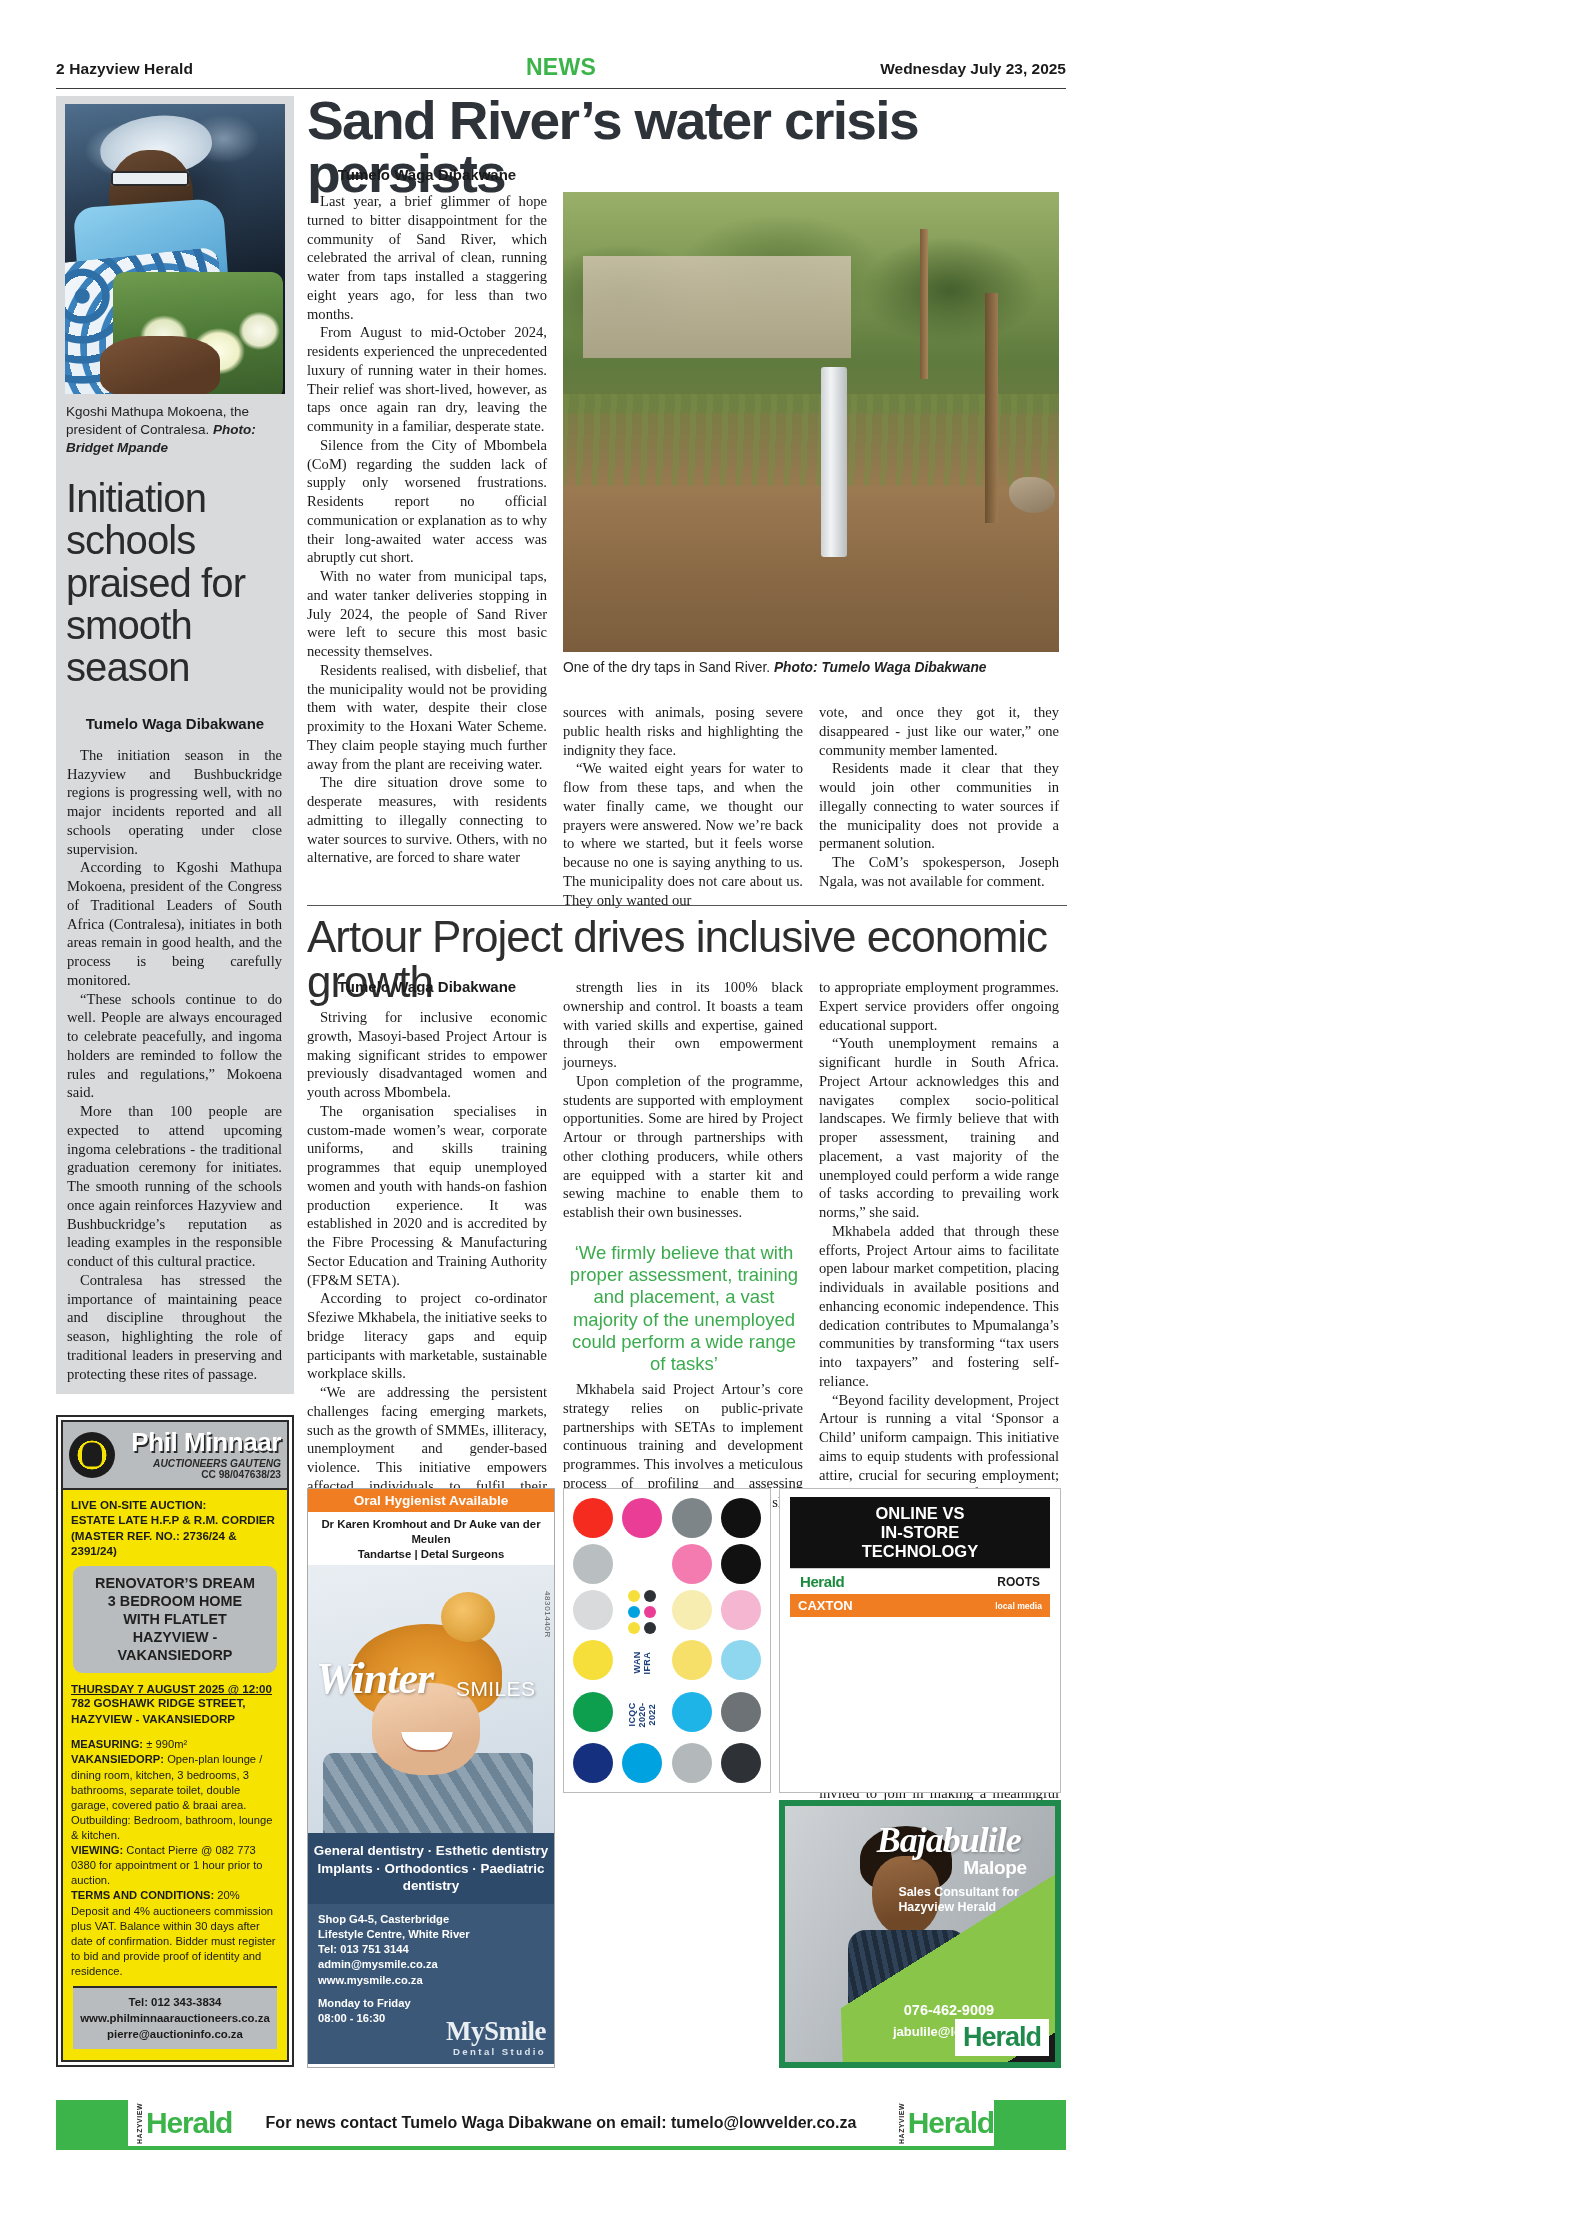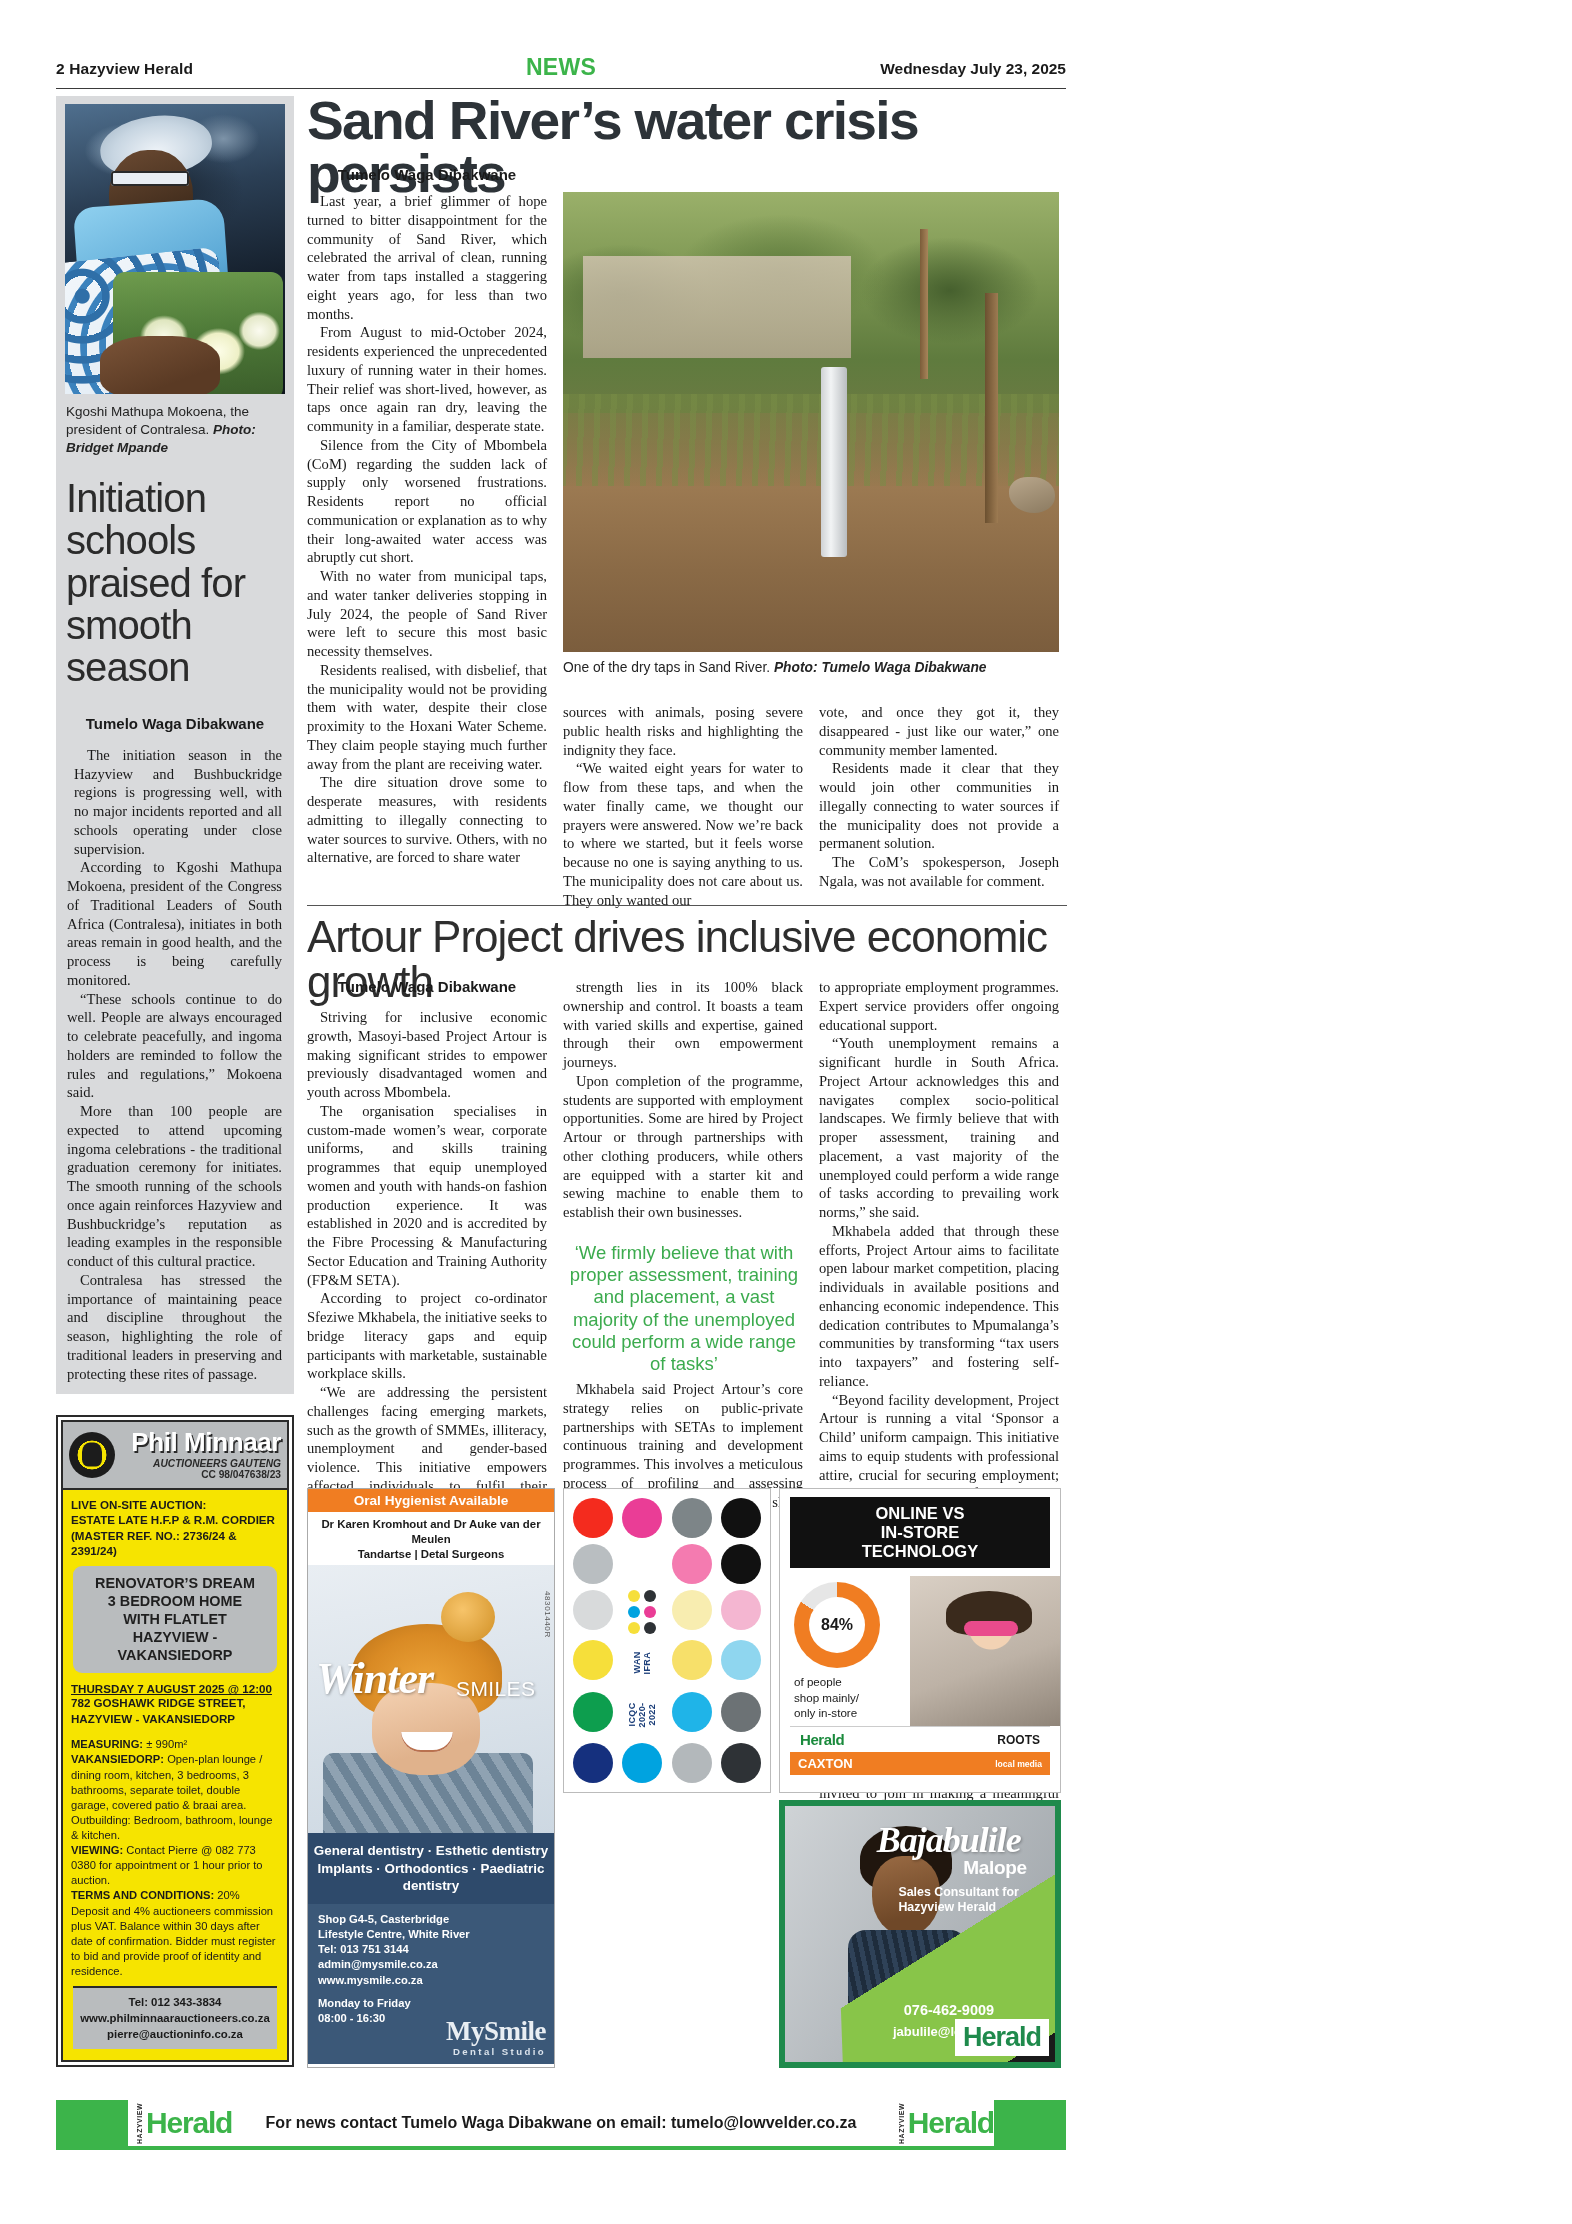--- a/index.html
+++ b/index.html
@@ -83,21 +83,21 @@
     margin: 20px 12px 0 10px; font-family:"Liberation Sans", sans-serif;
     font-weight: 400; font-size: 40px; line-height: 1.06; letter-spacing:-.9px;
     color: #2b2b2b;
   }
   .sb-byline {
     margin: 26px 10px 0 10px; text-align: center;
     font-family:"Liberation Sans", sans-serif; font-weight: 700; font-size: 15px;
   }
   .sb-body { margin: 14px 12px 0 11px; font-size: 14.6px; line-height: 1.285; text-align: justify; }
   .sb-body p { text-indent: 13px; }
-  .sb-body p:first-child { text-indent: 13px; margin-left: 7px; }
+  .sb-body p:first-child { text-indent: 13px; }
 
   
   .story1-head {
     position: absolute; left: 307px; top: 94px; width: 760px;
     font-family:"Liberation Sans", sans-serif; font-weight: 800;
     font-size: 53px; line-height: 1; letter-spacing:-1.6px;
     color:#2d3338; transform: scaleX(1.04); transform-origin: left center;
   }
   .story1-byline {
     position: absolute; left: 307px; top: 166px; width: 240px; text-align:center;
@@ -578,34 +578,20 @@
     <div class="dot" style="background:#b3b8bb"></div>
     <div class="dot" style="background:#2e3236"></div>
   </div>
 
   <div class="ad-online">
     <div class="blackband">
       <div>ONLINE VS</div>
       <div>IN-STORE</div>
       <div>TECHNOLOGY</div>
     </div>
-    <div class="mid">
-      <div class="photo2">
-        <div class="hair"></div>
-        <div class="glasses2"></div>
-      </div>
-      <div class="donut">
-        <span>84%</span>
-      </div>
-      <div class="dtext">
-        <div>of people</div>
-        <div>shop mainly/</div>
-        <div>only in-store</div>
-      </div>
-    </div>
     <div class="logos">
       <div class="hl">Herald</div>
       <div class="roots">ROOTS</div>
     </div>
     <div class="cax">
       <span>CAXTON</span>
       <em>local media</em>
     </div>
   </div>
 

